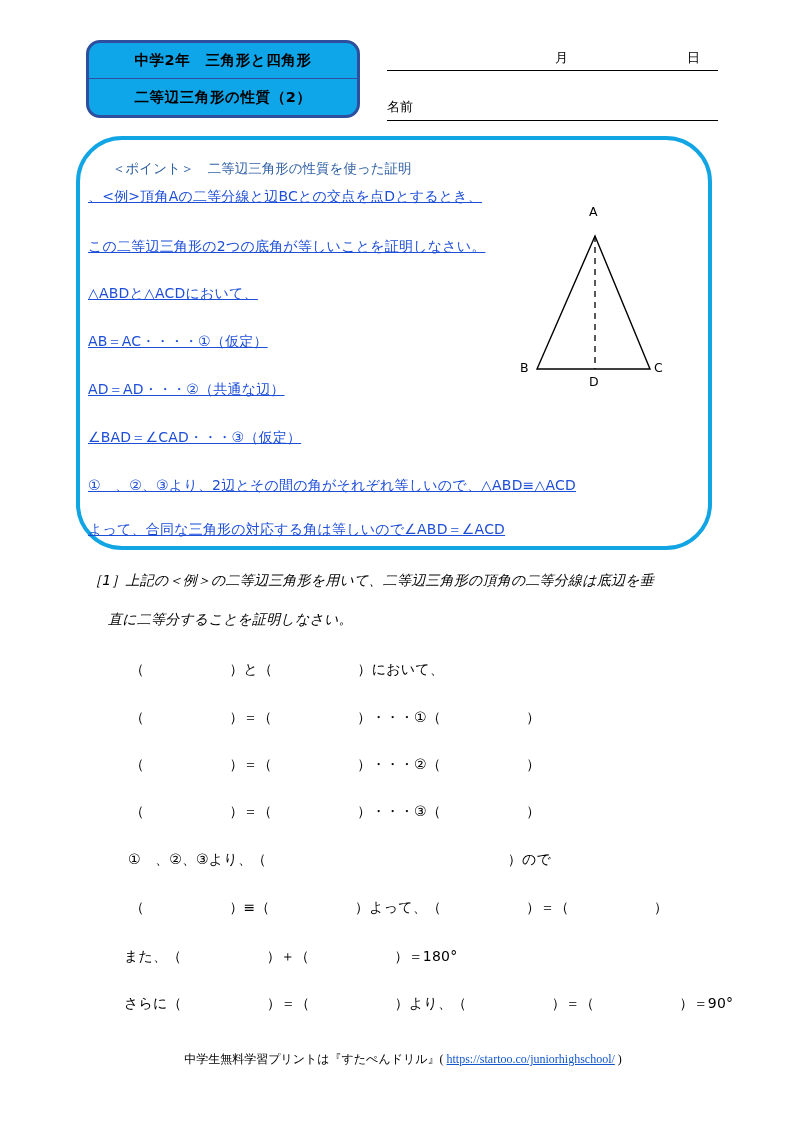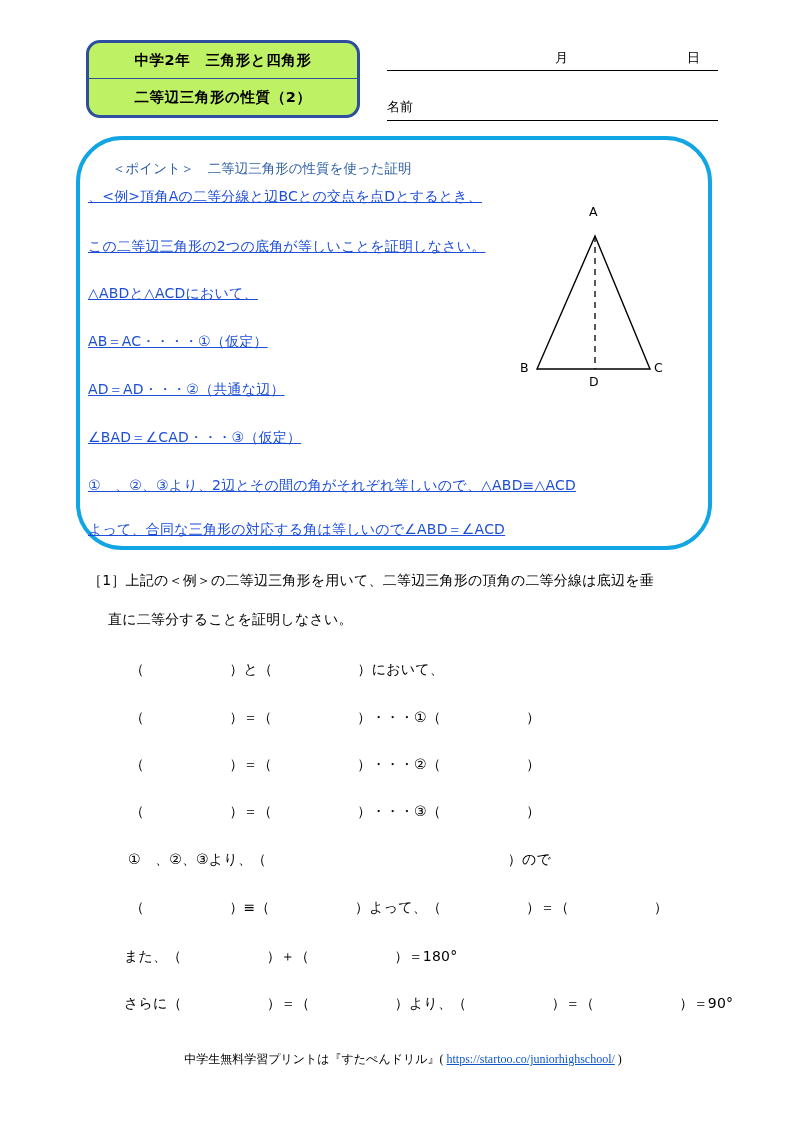--- a/index.html
+++ b/index.html
@@ -23,21 +23,21 @@
   
   .title-box {
     position: absolute;
     left: 86px;
     top: 40px;
     width: 274px;
     height: 78px;
     border: 3px solid #2e4f9e;
     border-radius: 14px;
     box-sizing: border-box;
-    background: #bef264;
+    background: #0ea5e9;
   }
   .title-row {
     height: 50%;
     display: flex;
     align-items: center;
     justify-content: center;
     box-sizing: border-box;
   }
   .title-row.top {
     border-bottom: 1.5px solid #2e4f9e;
@@ -125,20 +125,21 @@
     font-family: "DejaVu Sans", "Liberation Sans", sans-serif;
   }
 
   
   .body-line {
     position: absolute;
     font-size: 14px;
     color: #000000;
     white-space: pre;
     letter-spacing: 0.2px;
+    font-style: italic;
   }
   .blank-line {
     position: absolute;
     font-size: 14px;
     color: #000000;
     white-space: pre;
     letter-spacing: 0.2px;
     margin-left: 34px;
   }
 

